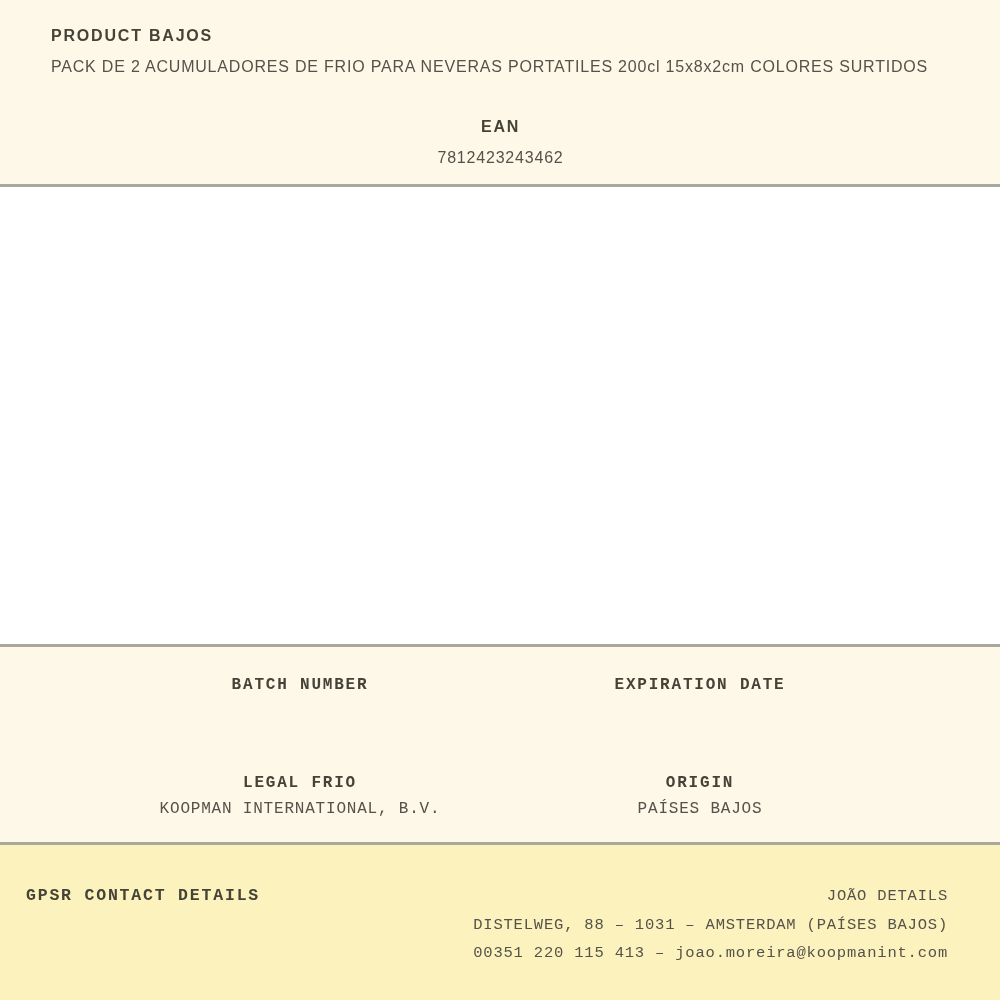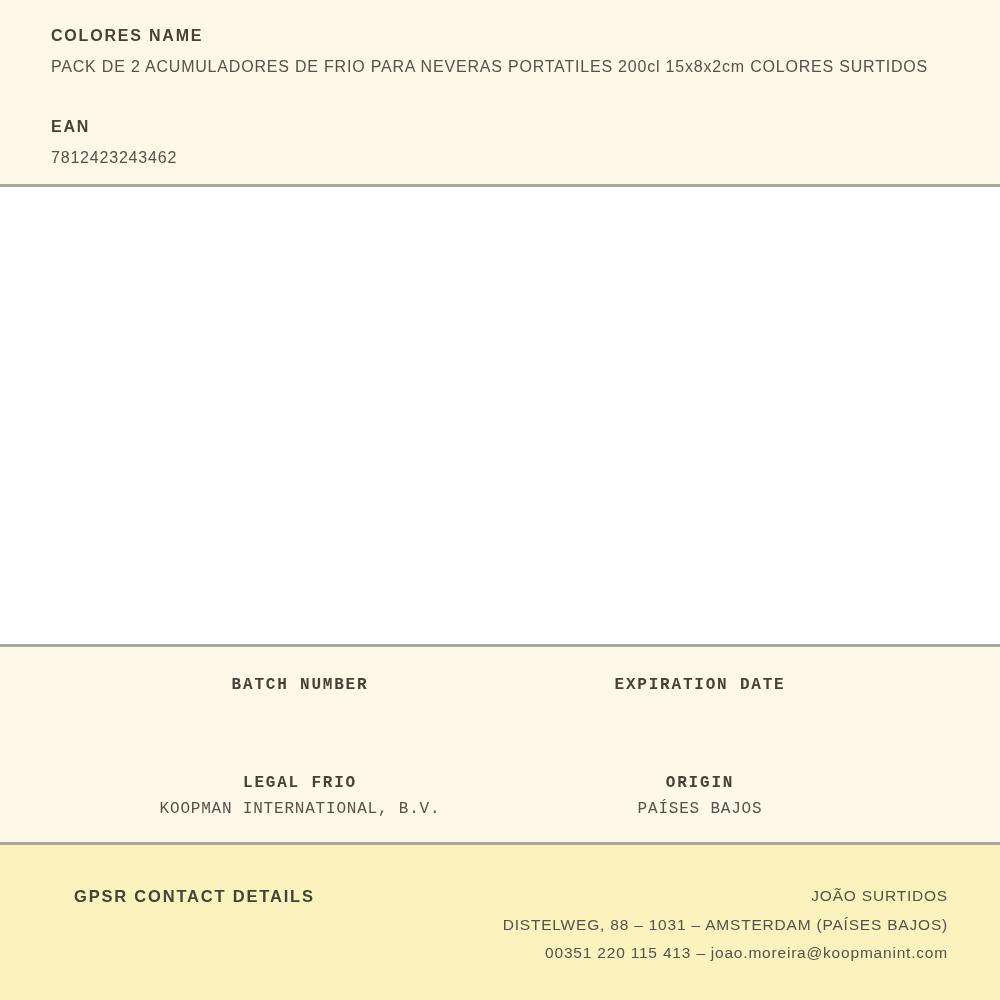--- a/index.html
+++ b/index.html
@@ -25,21 +25,21 @@
     color: #454338;
     line-height: 18px;
   }
   .field-value {
     font-size: 16px;
     letter-spacing: 0.8px;
     color: #54524a;
     line-height: 18px;
     margin-top: 13px;
   }
-  .sec-top .field-block + .field-block { margin-top: 42px; }
+  .sec-top .field-block + .field-block { margin-top: 42px; text-align: center; }
 
   
   .sec-image {
     height: 460px;
     background: #ffffff;
     border-bottom: 3px solid #a9a79e;
   }
 
   
   .sec-details {
@@ -51,24 +51,25 @@
   .details-row { display: flex; font-family: Liberation Mono, monospace; }
   .details-row + .details-row { margin-top: 72px; }
   .details-cell { width: 50%; text-align: center; }
   .details-cell .field-label { line-height: 20px; }
   .details-cell .field-value { margin-top: 6px; line-height: 20px; }
 
   
   .sec-gpsr {
     height: 155px;
     background: #fcf2bd;
-    padding: 41px 52px 0 74px;
+    padding: 41px 52px 0 26px;
     display: flex;
     justify-content: space-between;
     align-items: flex-start;
+    font-family: Liberation Mono, monospace;
   }
   .gpsr-title {
     font-size: 16.5px;
     font-weight: bold;
     letter-spacing: 1.8px;
     color: #454338;
     line-height: 20px;
   }
   .gpsr-contact { text-align: right; }
   .gpsr-contact .contact-line {
@@ -79,21 +80,21 @@
     margin-bottom: 8.5px;
   }
 </style>
 </head>
 <body>
 
 <div class="page">
 
   <section class="sec-top">
     <div class="field-block">
-      <div class="field-label">COLORES NAME</div>
+      <div class="field-label">PRODUCT BAJOS</div>
       <div class="field-value">PACK DE 2 ACUMULADORES DE FRIO PARA NEVERAS PORTATILES 200cl 15x8x2cm COLORES SURTIDOS</div>
     </div>
     <div class="field-block">
       <div class="field-label">EAN</div>
       <div class="field-value">7812423243462</div>
     </div>
   </section>
 
   <section class="sec-image"></section>
 
@@ -116,19 +117,19 @@
       <div class="details-cell">
         <div class="field-label">ORIGIN</div>
         <div class="field-value">PAÍSES BAJOS</div>
       </div>
     </div>
   </section>
 
   <section class="sec-gpsr">
     <div class="gpsr-title">GPSR CONTACT DETAILS</div>
     <div class="gpsr-contact">
-      <div class="contact-line">JOÃO SURTIDOS</div>
+      <div class="contact-line">JOÃO DETAILS</div>
       <div class="contact-line">DISTELWEG, 88 – 1031 – AMSTERDAM (PAÍSES BAJOS)</div>
       <div class="contact-line">00351 220 115 413 – joao.moreira@koopmanint.com</div>
     </div>
   </section>
 
 </div>
 
 </body></html>

